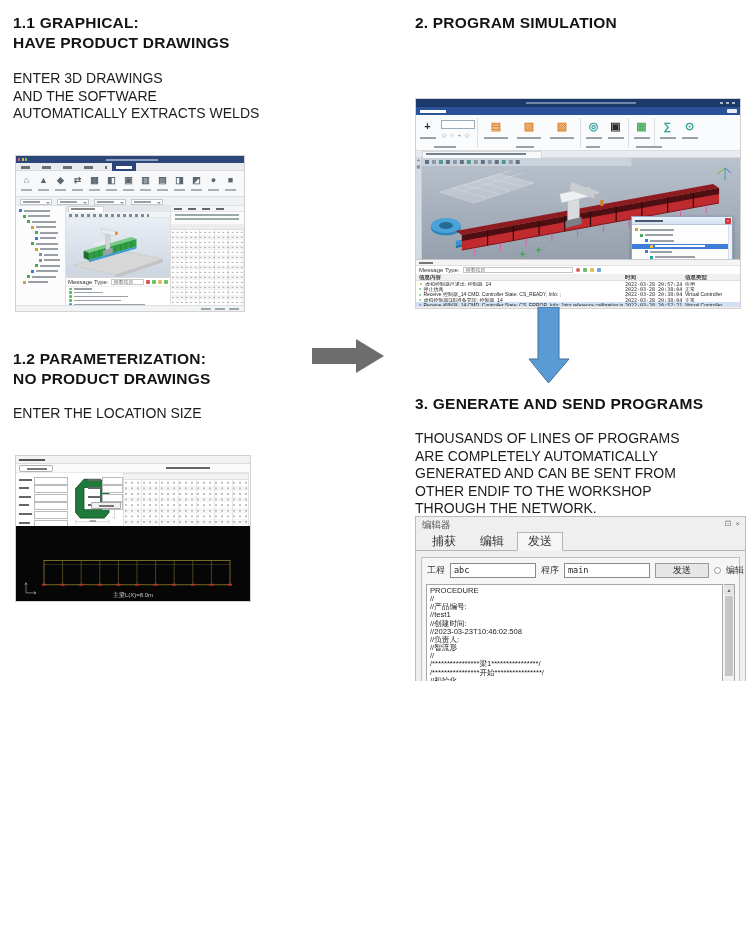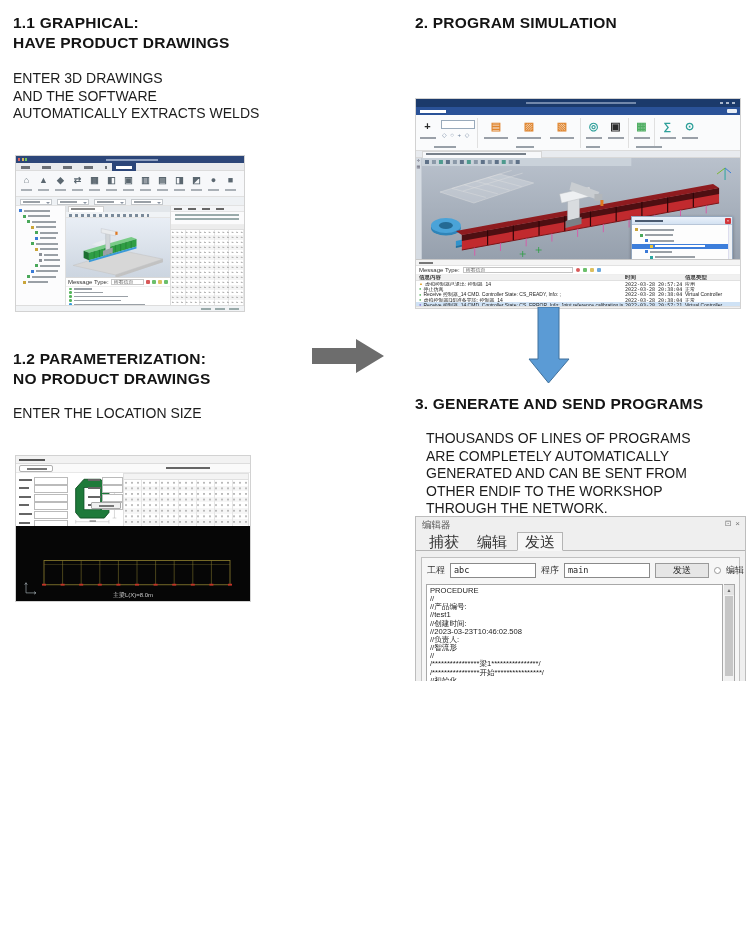--- a/index.html
+++ b/index.html
@@ -146,21 +146,21 @@
 
 
 .arrow{position:absolute}
 
 
 .ed{background:#efefef;border:1px solid #bdbdbd}
 .ed-title{position:absolute;top:2px;left:6px;font-size:9.5px;color:#555}
 .ed-winicons{position:absolute;top:2px;right:5px;font-size:8px;color:#777}
 .ed-winicons span{margin-left:4px}
 .ed-tabs{position:absolute;left:0;top:15px;height:19px;width:100%;border-bottom:1px solid #b4b4b4;padding-left:5px;display:flex;gap:2px}
-.ed-tab{width:46px;text-align:center;font-size:15px;color:#333;line-height:17px;border:1px solid transparent}
+.ed-tab{width:46px;text-align:center;font-size:12px;color:#333;line-height:17px;border:1px solid transparent}
 .ed-tab.act{background:#f6f6f6;border-color:#b4b4b4;border-bottom-color:#f6f6f6;margin-bottom:-1px}
 .ed-box{position:absolute;left:5px;top:40px;right:5px;height:353px;border:1px solid #c0c0c0;background:#f6f6f6}
 .ed-form{display:flex;align-items:center;gap:5px;padding:5px 5px 3px 5px}
 .ed-form label{font-size:9px;color:#333;flex:none}
 .ed-input{width:86px;height:15px;background:#fff;border:1px solid #8a8a8a;font-family:"DejaVu Sans Mono",monospace;font-size:8.5px;line-height:13px;padding-left:3px;color:#222;flex:none}
 .ed-send{width:54px;height:15px;background:#e6e6e6;border:1px solid #9a9a9a;font-size:9px;line-height:13px;text-align:center;color:#222;flex:none}
 .ed-radio{width:7px;height:7px;border:1px solid #999;border-radius:50%;background:#fff;flex:none}
 .ed-chklbl{font-size:9px;color:#333;flex:none}
 .ed-code{position:absolute;left:4px;top:26px;right:16px;bottom:4px;background:#fff;border:1px solid #a8a8a8;overflow:hidden}
 .ed-code pre{font-family:Liberation Sans, sans-serif;font-size:7.6px;line-height:8.15px;color:#222;white-space:pre-wrap;overflow-wrap:anywhere;padding:2px 3px}
@@ -566,21 +566,21 @@
     </div>
   </div>
 
   <svg class="arrow" style="left:528px;top:307px" width="42" height="78" viewBox="0 0 42 78">
     <path d="M10 0 H31 V52 H41 L20.5 76 L1 52 H10 Z" fill="#5b9bd5" stroke="#41719c" stroke-width="1"></path>
   </svg>
 
   <div class="h" style="left:415px;top:394px">
     <div>3. GENERATE AND SEND PROGRAMS</div>
   </div>
-  <div class="p" style="left:426px;top:430px">
+  <div class="p" style="left:415px;top:430px">
     <div>THOUSANDS OF LINES OF PROGRAMS</div>
     <div>ARE COMPLETELY AUTOMATICALLY</div>
     <div>GENERATED AND CAN BE SENT FROM</div>
     <div>OTHER ENDIF TO THE WORKSHOP</div>
     <div>THROUGH THE NETWORK.</div>
   </div>
 
   <div class="shot ed" style="left:415px;top:516px;width:331px;height:414px">
     <div class="ed-title">编辑器</div>
     <div class="ed-winicons">

